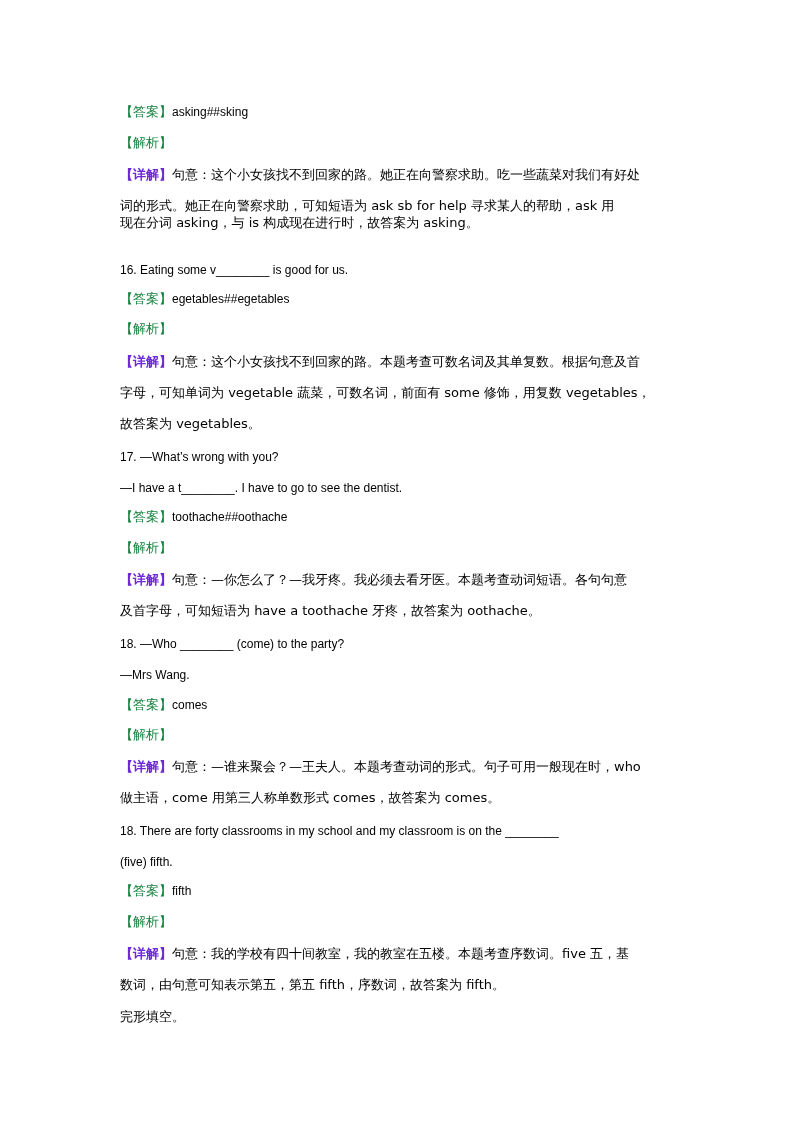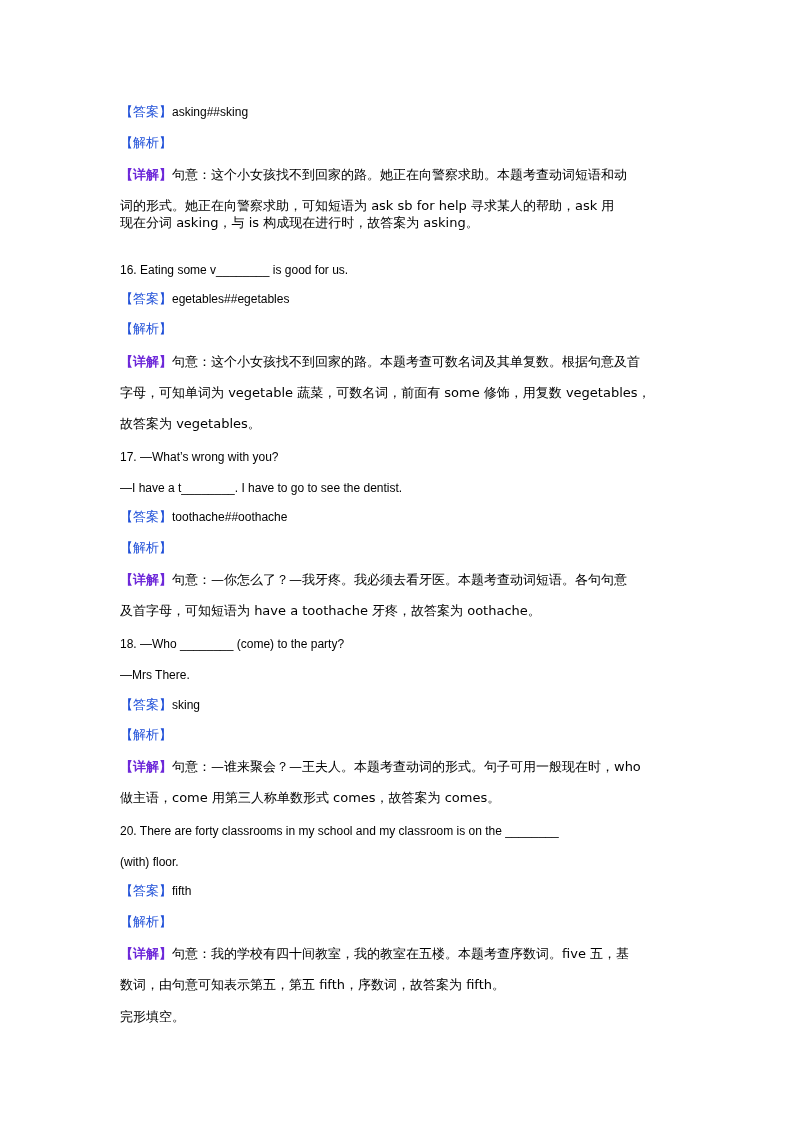--- a/index.html
+++ b/index.html
@@ -6,38 +6,38 @@
   body { width: 794px; height: 1123px; position: relative; overflow: hidden; }
   .page {
     position: absolute; left: 120px; top: 0; width: 560px;
     font-family: "DejaVu Serif", "Liberation Serif", serif;
     font-size: 13px; color: #000000;
   }
   .line {
     position: absolute; left: 0; white-space: nowrap;
     height: 22px; line-height: 22px;
   }
-  .tag { color: #1d4ed8; font-family: "DejaVu Sans", sans-serif; }
+  .tag { color: #15803d; font-family: "DejaVu Sans", sans-serif; }
   .tag-bold { color: #6d28d9; font-family: "DejaVu Sans", sans-serif; font-weight: bold; }
   .mono { font-family: Liberation Sans, sans-serif; font-size: 12px; }
   .zh { font-family: "DejaVu Sans", sans-serif; }
 </style>
 </head>
 <body>
 
 <div class="page">
 
   <div class="line" style="top:101px">
     <span class="tag">【答案】</span><span class="mono">asking##sking</span>
   </div>
   <div class="line" style="top:132px">
     <span class="tag">【解析】</span>
   </div>
   <div class="line zh" style="top:164px">
-    <span class="tag-bold">【详解】</span><span>句意：这个小女孩找不到回家的路。她正在向警察求助。本题考查动词短语和动</span>
+    <span class="tag-bold">【详解】</span><span>句意：这个小女孩找不到回家的路。她正在向警察求助。吃一些蔬菜对我们有好处</span>
   </div>
   <div class="line zh" style="top:195px">词的形式。她正在向警察求助，可知短语为 ask sb for help 寻求某人的帮助，ask 用</div>
   <div class="line zh" style="top:212px">现在分词 asking，与 is 构成现在进行时，故答案为 asking。</div>
 
   <div class="line mono" style="top:259px">16. Eating some v________ is good for us.</div>
   <div class="line" style="top:288px">
     <span class="tag">【答案】</span><span class="mono">egetables##egetables</span>
   </div>
   <div class="line" style="top:318px">
     <span class="tag">【解析】</span>
@@ -55,34 +55,34 @@
   </div>
   <div class="line" style="top:537px">
     <span class="tag">【解析】</span>
   </div>
   <div class="line zh" style="top:569px">
     <span class="tag-bold">【详解】</span><span>句意：—你怎么了？—我牙疼。我必须去看牙医。本题考查动词短语。各句句意</span>
   </div>
   <div class="line zh" style="top:600px">及首字母，可知短语为 have a toothache 牙疼，故答案为 oothache。</div>
 
   <div class="line mono" style="top:633px">18. —Who ________ (come) to the party?</div>
-  <div class="line mono" style="top:664px">—Mrs There.</div>
+  <div class="line mono" style="top:664px">—Mrs Wang.</div>
   <div class="line" style="top:694px">
-    <span class="tag">【答案】</span><span class="mono">sking</span>
+    <span class="tag">【答案】</span><span class="mono">comes</span>
   </div>
   <div class="line" style="top:724px">
     <span class="tag">【解析】</span>
   </div>
   <div class="line zh" style="top:756px">
     <span class="tag-bold">【详解】</span><span>句意：—谁来聚会？—王夫人。本题考查动词的形式。句子可用一般现在时，who</span>
   </div>
   <div class="line zh" style="top:787px">做主语，come 用第三人称单数形式 comes，故答案为 comes。</div>
 
-  <div class="line mono" style="top:820px">20. There are forty classrooms in my school and my classroom is on the ________</div>
-  <div class="line mono" style="top:851px">(with) floor.</div>
+  <div class="line mono" style="top:820px">18. There are forty classrooms in my school and my classroom is on the ________</div>
+  <div class="line mono" style="top:851px">(five) fifth.</div>
   <div class="line" style="top:880px">
     <span class="tag">【答案】</span><span class="mono">fifth</span>
   </div>
   <div class="line" style="top:911px">
     <span class="tag">【解析】</span>
   </div>
   <div class="line zh" style="top:943px">
     <span class="tag-bold">【详解】</span><span>句意：我的学校有四十间教室，我的教室在五楼。本题考查序数词。five 五，基</span>
   </div>
   <div class="line zh" style="top:974px">数词，由句意可知表示第五，第五 fifth，序数词，故答案为 fifth。</div>

